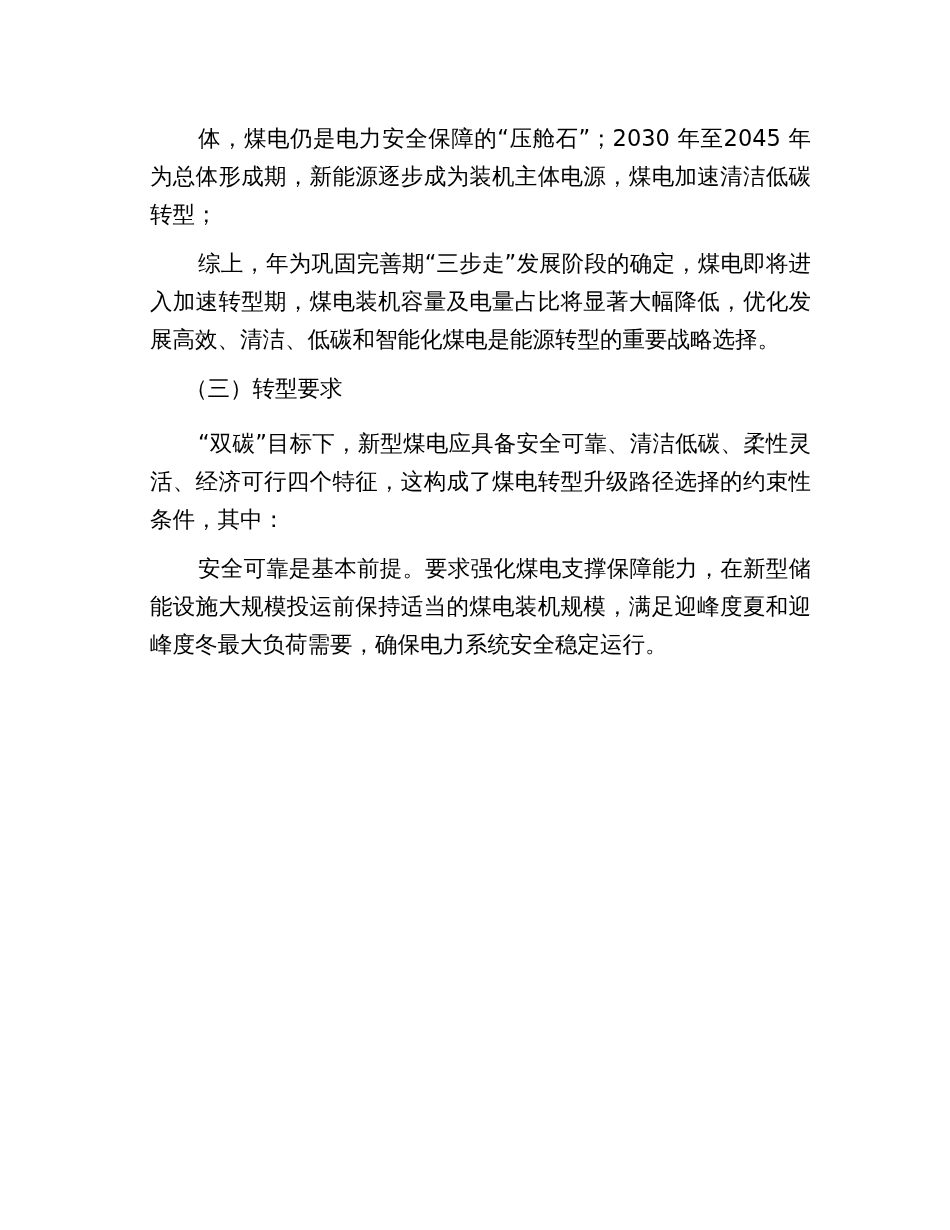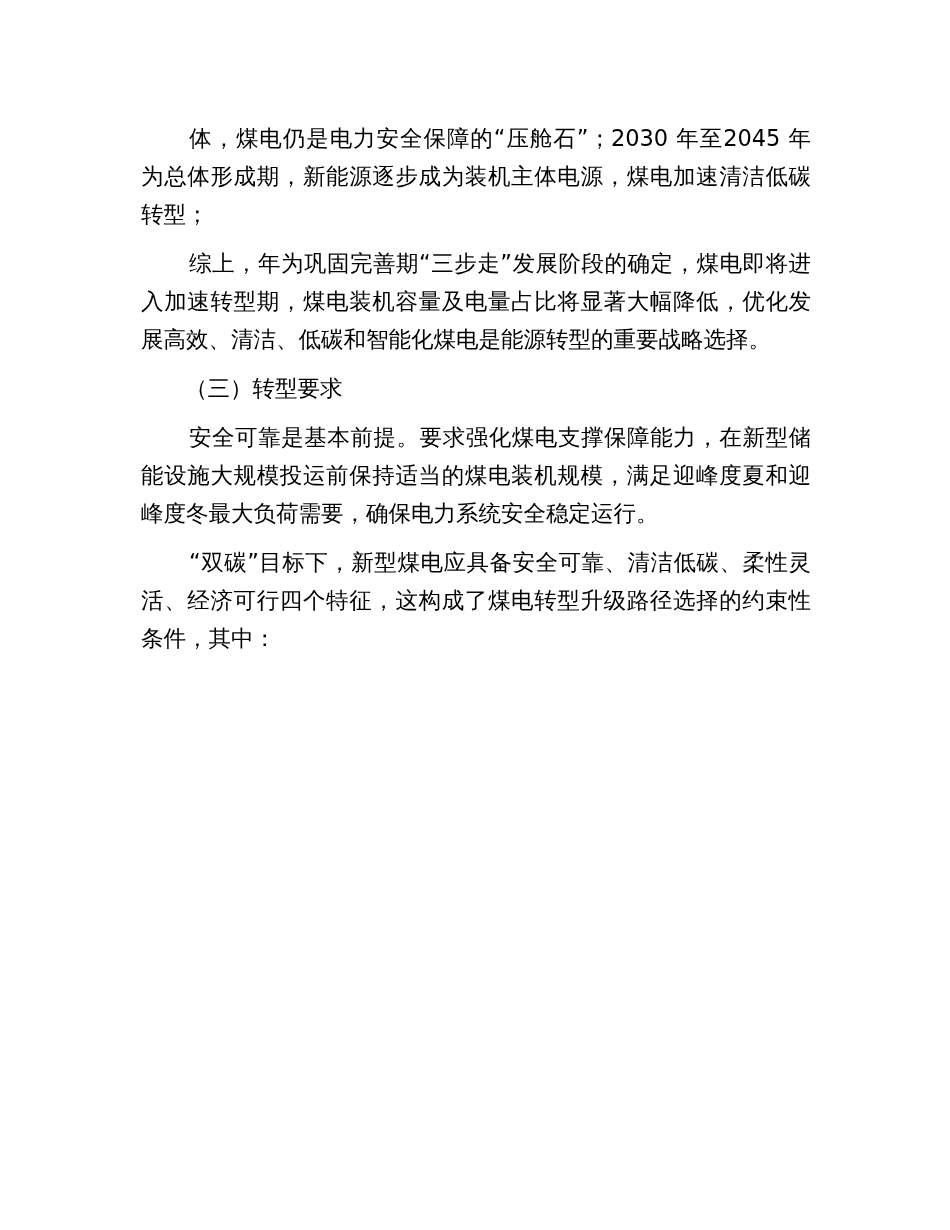--- a/index.html
+++ b/index.html
@@ -19,36 +19,36 @@
       position: absolute;
       left: 141px;
       top: 119px;
       width: 670px;
     }
     .para {
       font-size: 22.5px;
       line-height: 38px;
       text-align: justify;
       text-justify: inter-character;
-      margin: 0 0 11px 0;
+      margin: 0 0 11px 9px;
       text-indent: 48px;
       word-break: break-all;
     }
     .para.cont {
       text-indent: 48px;
     }
     .heading {
       font-size: 22.5px;
       line-height: 38px;
-      margin: 0 0 11px 0;
+      margin: 0 0 17px 0;
       text-indent: 44px;
     }
   </style>
 </head>
 <body>
 
 <div class="page">
   <p class="para cont">体，煤电仍是电力安全保障的“压舱石”；2030 年至2045 年为总体形成期，新能源逐步成为装机主体电源，煤电加速清洁低碳转型；</p>
   <p class="para">综上，年为巩固完善期“三步走”发展阶段的确定，煤电即将进入加速转型期，煤电装机容量及电量占比将显著大幅降低，优化发展高效、清洁、低碳和智能化煤电是能源转型的重要战略选择。</p>
   <p class="heading">（三）转型要求</p>
+  <p class="para">“双碳”目标下，新型煤电应具备安全可靠、清洁低碳、柔性灵活、经济可行四个特征，这构成了煤电转型升级路径选择的约束性条件，其中：</p>
   <p class="para">安全可靠是基本前提。要求强化煤电支撑保障能力，在新型储能设施大规模投运前保持适当的煤电装机规模，满足迎峰度夏和迎峰度冬最大负荷需要，确保电力系统安全稳定运行。</p>
-  <p class="para">“双碳”目标下，新型煤电应具备安全可靠、清洁低碳、柔性灵活、经济可行四个特征，这构成了煤电转型升级路径选择的约束性条件，其中：</p>
 </div>
 
 </body></html>

